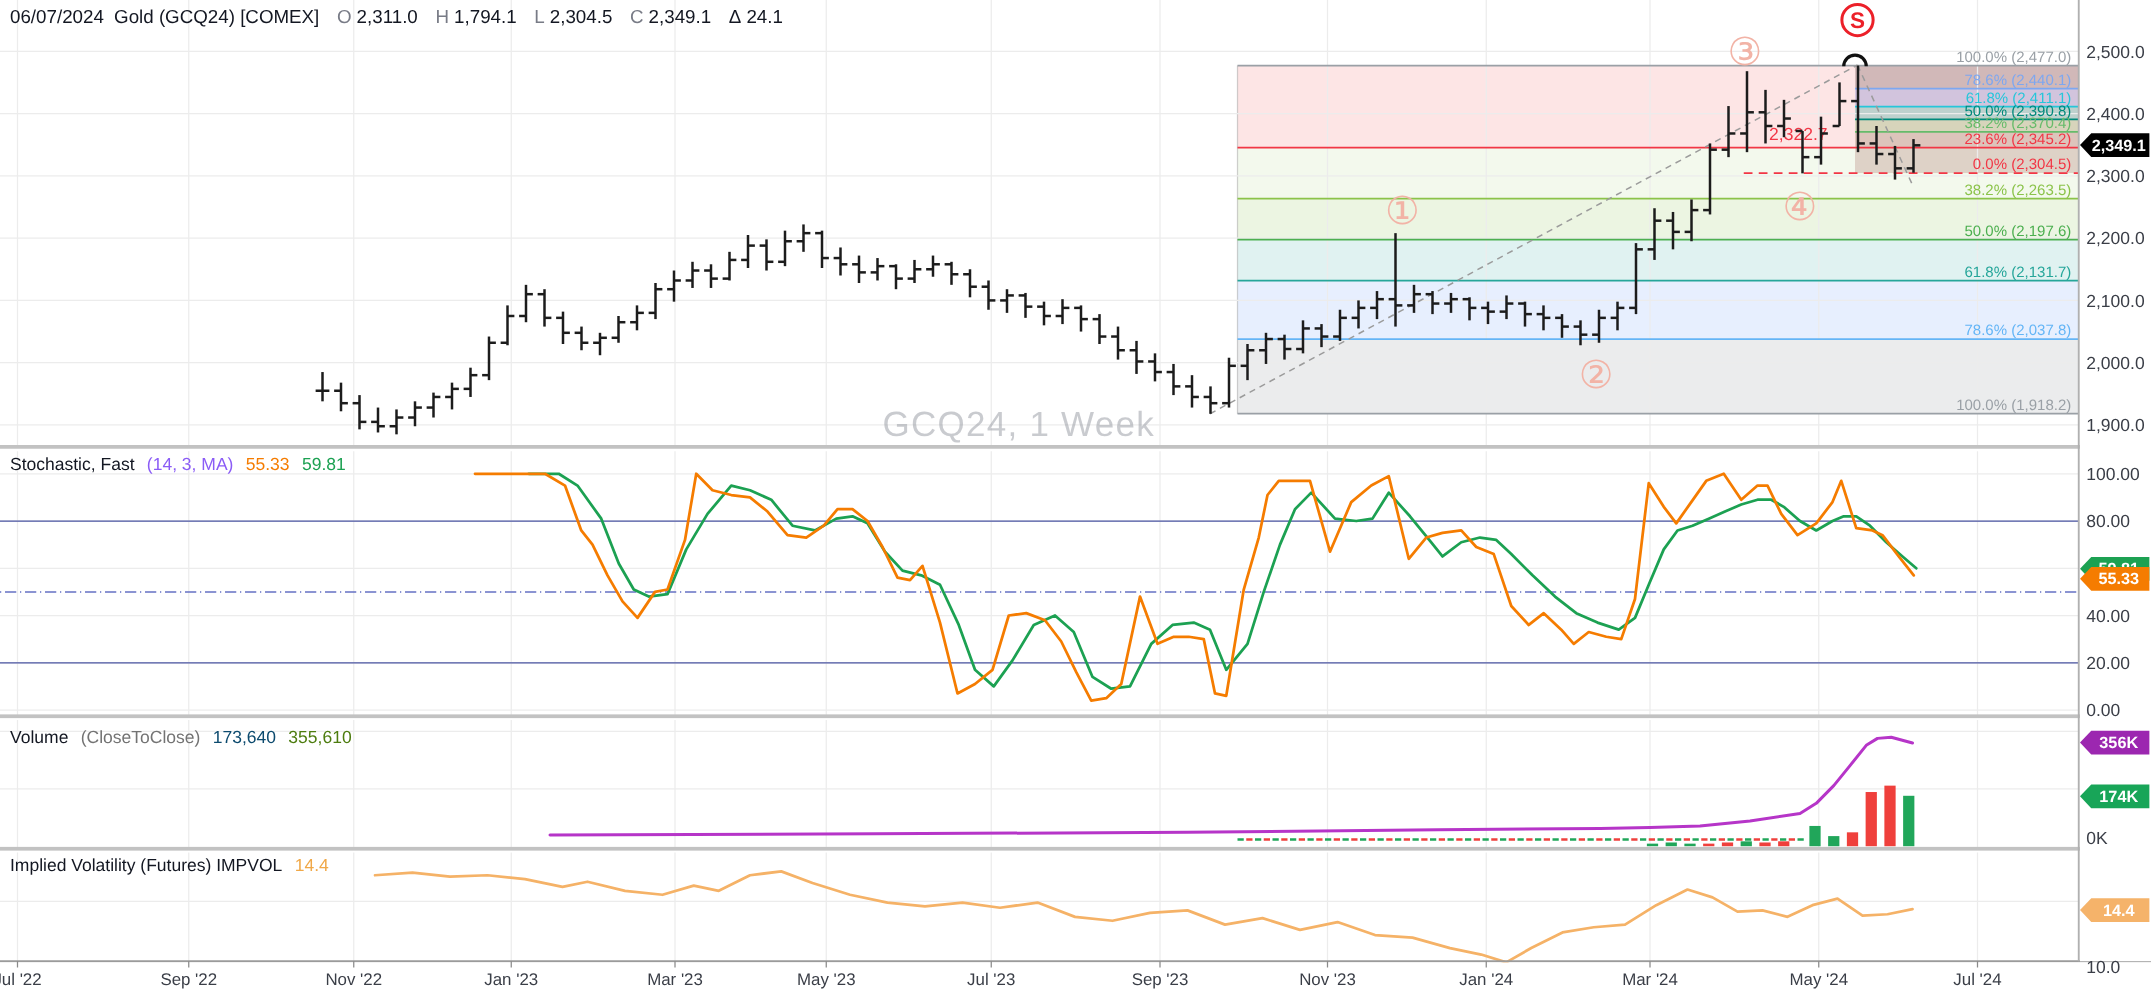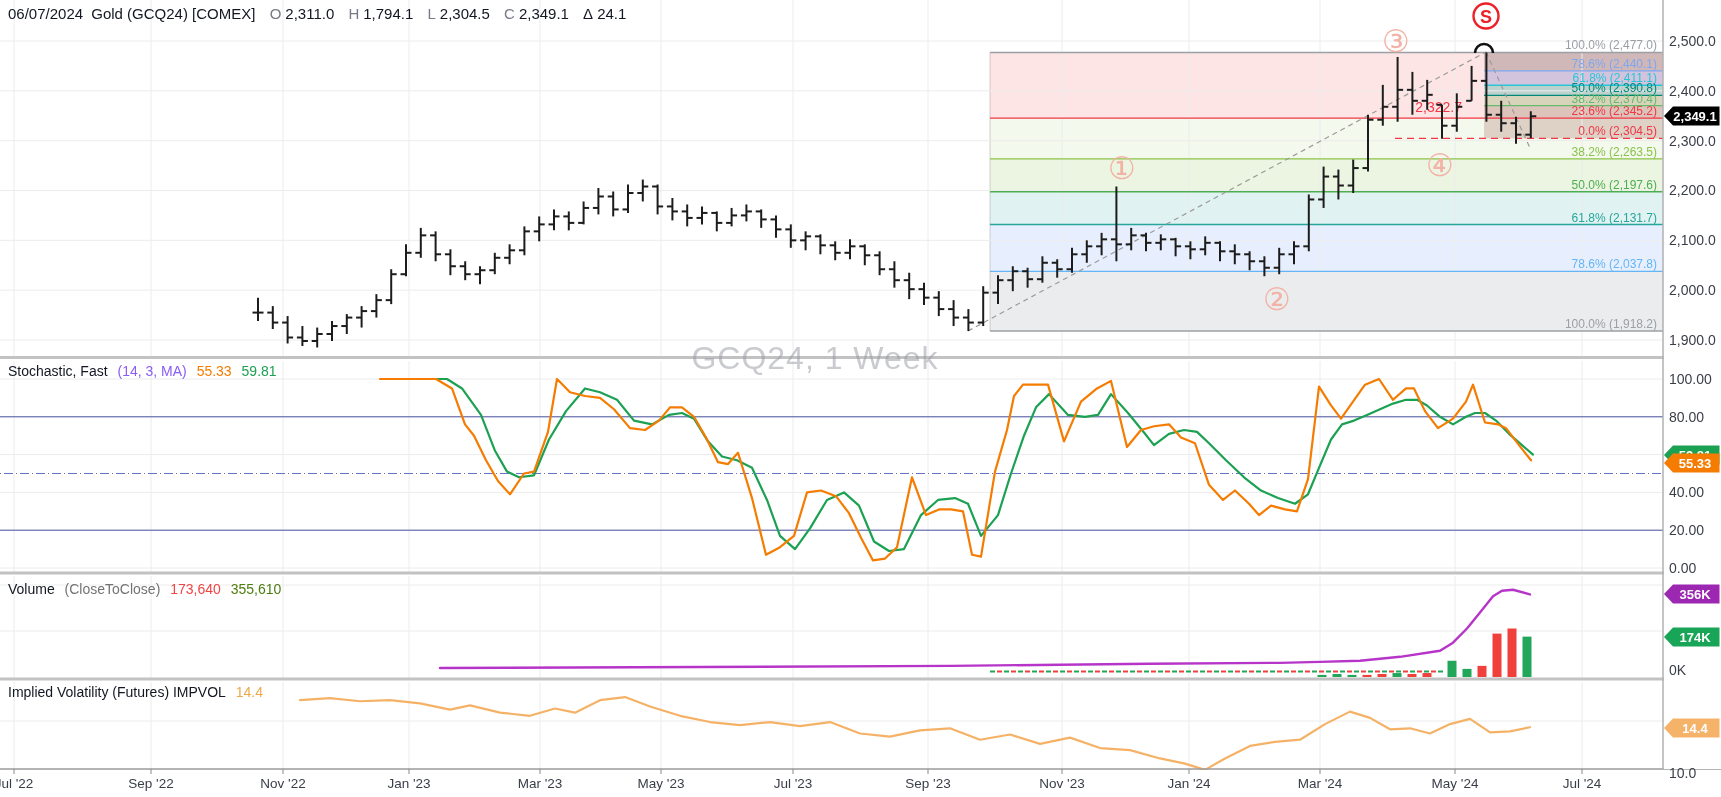--- a/index.html
+++ b/index.html
@@ -5,22 +5,22 @@
   html,body{margin:0;padding:0;background:#fff;}
   #app{position:relative;width:1721px;height:797px;overflow:hidden;background:#fff;
        font-family:"Liberation Sans","DejaVu Sans",sans-serif;color:#131722;}
   svg{position:absolute;left:0;top:0;}
   .hdr{position:absolute;left:8px;top:5px;font-size:15px;z-index:5;white-space:nowrap;}
   .hdr .dim{color:#787b86;}
   .hdr span{margin-right:4px;}
   .hdr .gap{margin-right:10px;text-align:right;}
   .ind{position:absolute;left:8px;font-size:14px;z-index:5;white-space:nowrap;}
   .ind span{margin-right:6px;text-align:center;}
-  #watermark{position:absolute;left:815px;top:340px;transform:translateX(-50%);
-     font-size:32px;color:#9598a1;opacity:.5;z-index:4;letter-spacing:1px;white-space:nowrap;}
+  #watermark{position:absolute;left:815px;top:324px;transform:translateX(-50%);
+     font-size:28px;color:#9598a1;opacity:.5;z-index:4;letter-spacing:1px;white-space:nowrap;}
 </style>
 </head>
 <body>
 
 <div id="app">
   <svg id="chart" width="1721" height="797">
       <rect x="0" y="0" width="1663" height="357" fill="#ffffff"></rect>
       <rect x="0" y="361" width="1663" height="211" fill="#ffffff"></rect>
       <rect x="0" y="576" width="1663" height="102" fill="#ffffff"></rect>
       <rect x="0" y="682" width="1663" height="87" fill="#ffffff"></rect>
@@ -499,21 +499,21 @@
   <div class="ind" style="top:363px">
     <span>Stochastic, Fast</span>
     <span style="color:#8b5cf6">(14, 3, MA)</span>
     <span style="color:#f57c00">55.33</span>
     <span style="color:#1ca152">59.81</span>
   </div>
 
   <div class="ind" style="top:581px">
     <span>Volume</span>
     <span style="color:#737373">(CloseToClose)</span>
-    <span style="color:#ef4444">173,640</span>
+    <span style="color:#0c4a6e">173,640</span>
     <span style="color:#4d7c0f">355,610</span>
   </div>
 
   <div class="ind" style="top:684px">
     <span>Implied Volatility (Futures) IMPVOL</span>
     <span style="color:#f0a848">14.4</span>
   </div>
 
   <div id="watermark">GCQ24, 1 Week</div>
 </div>

